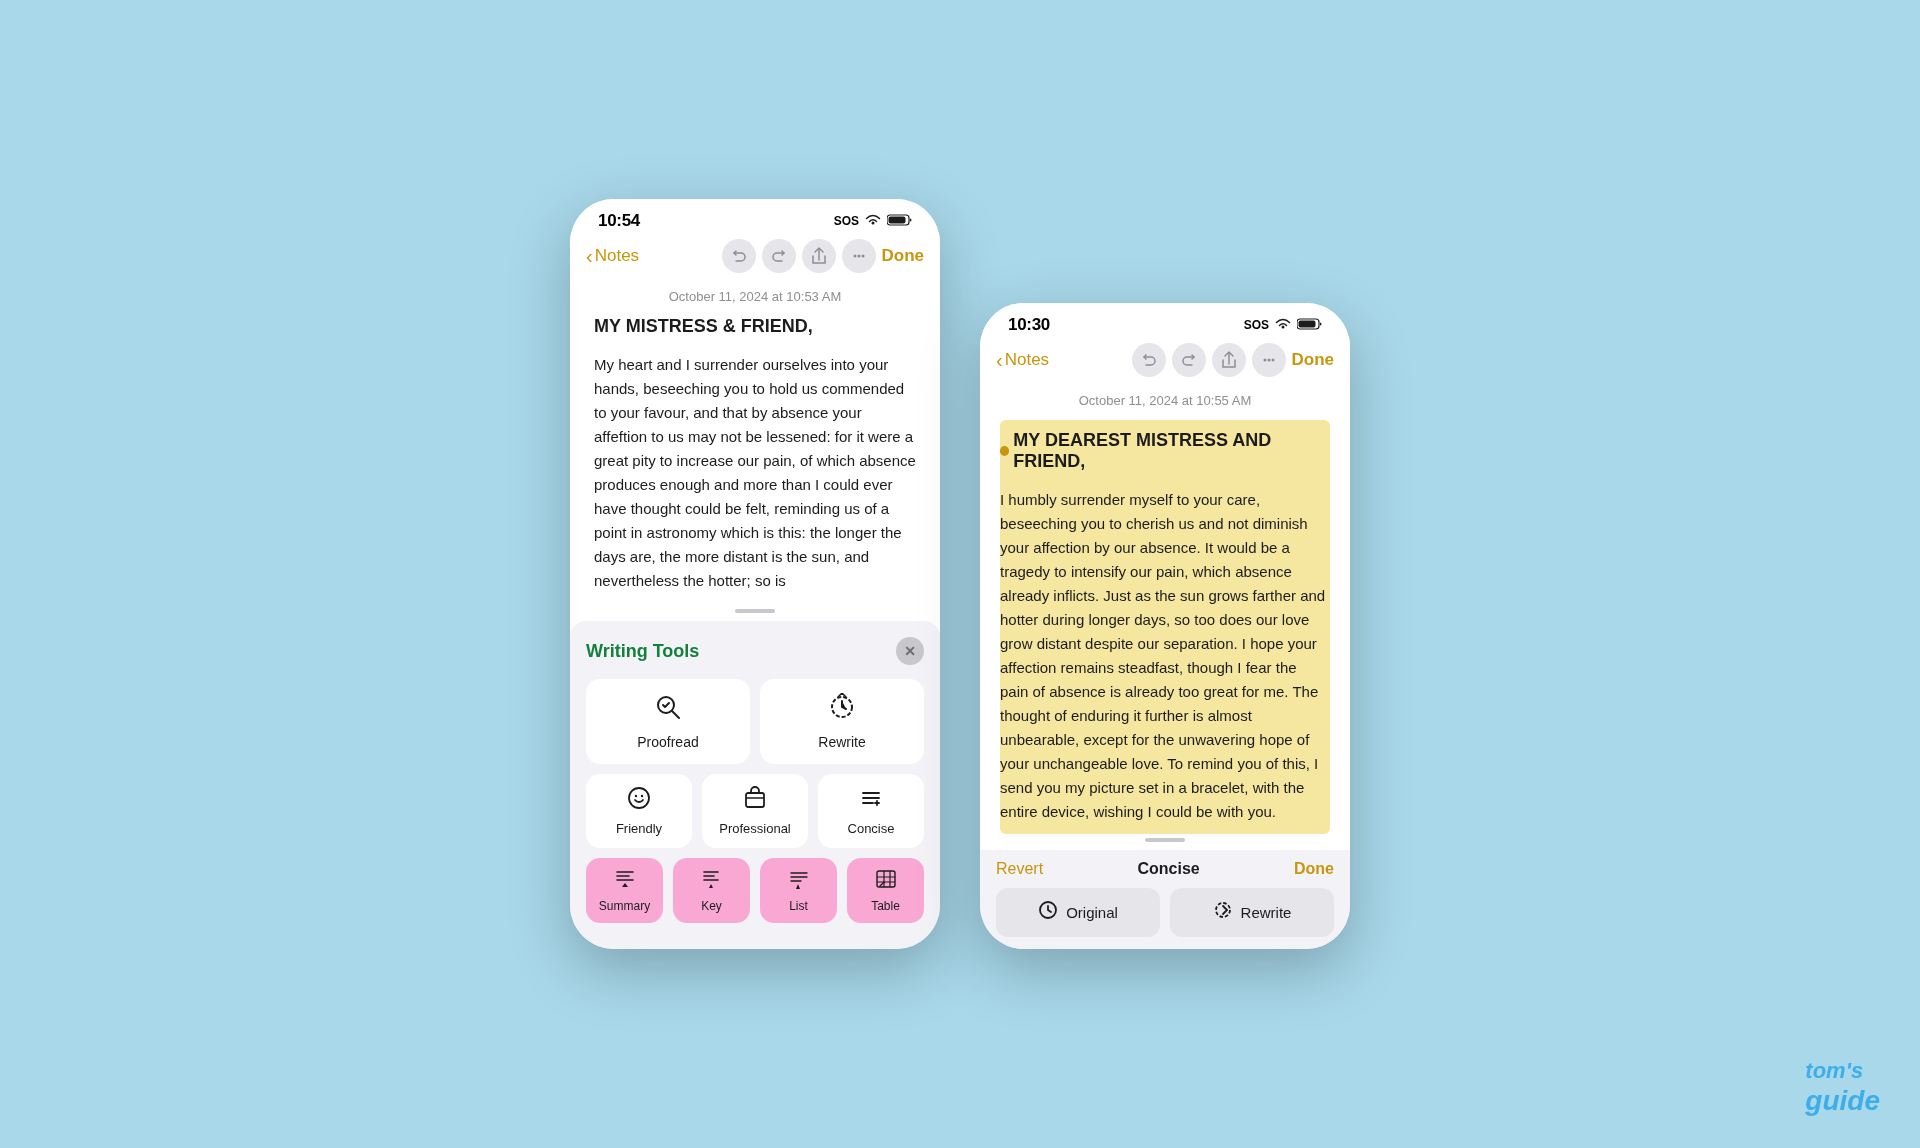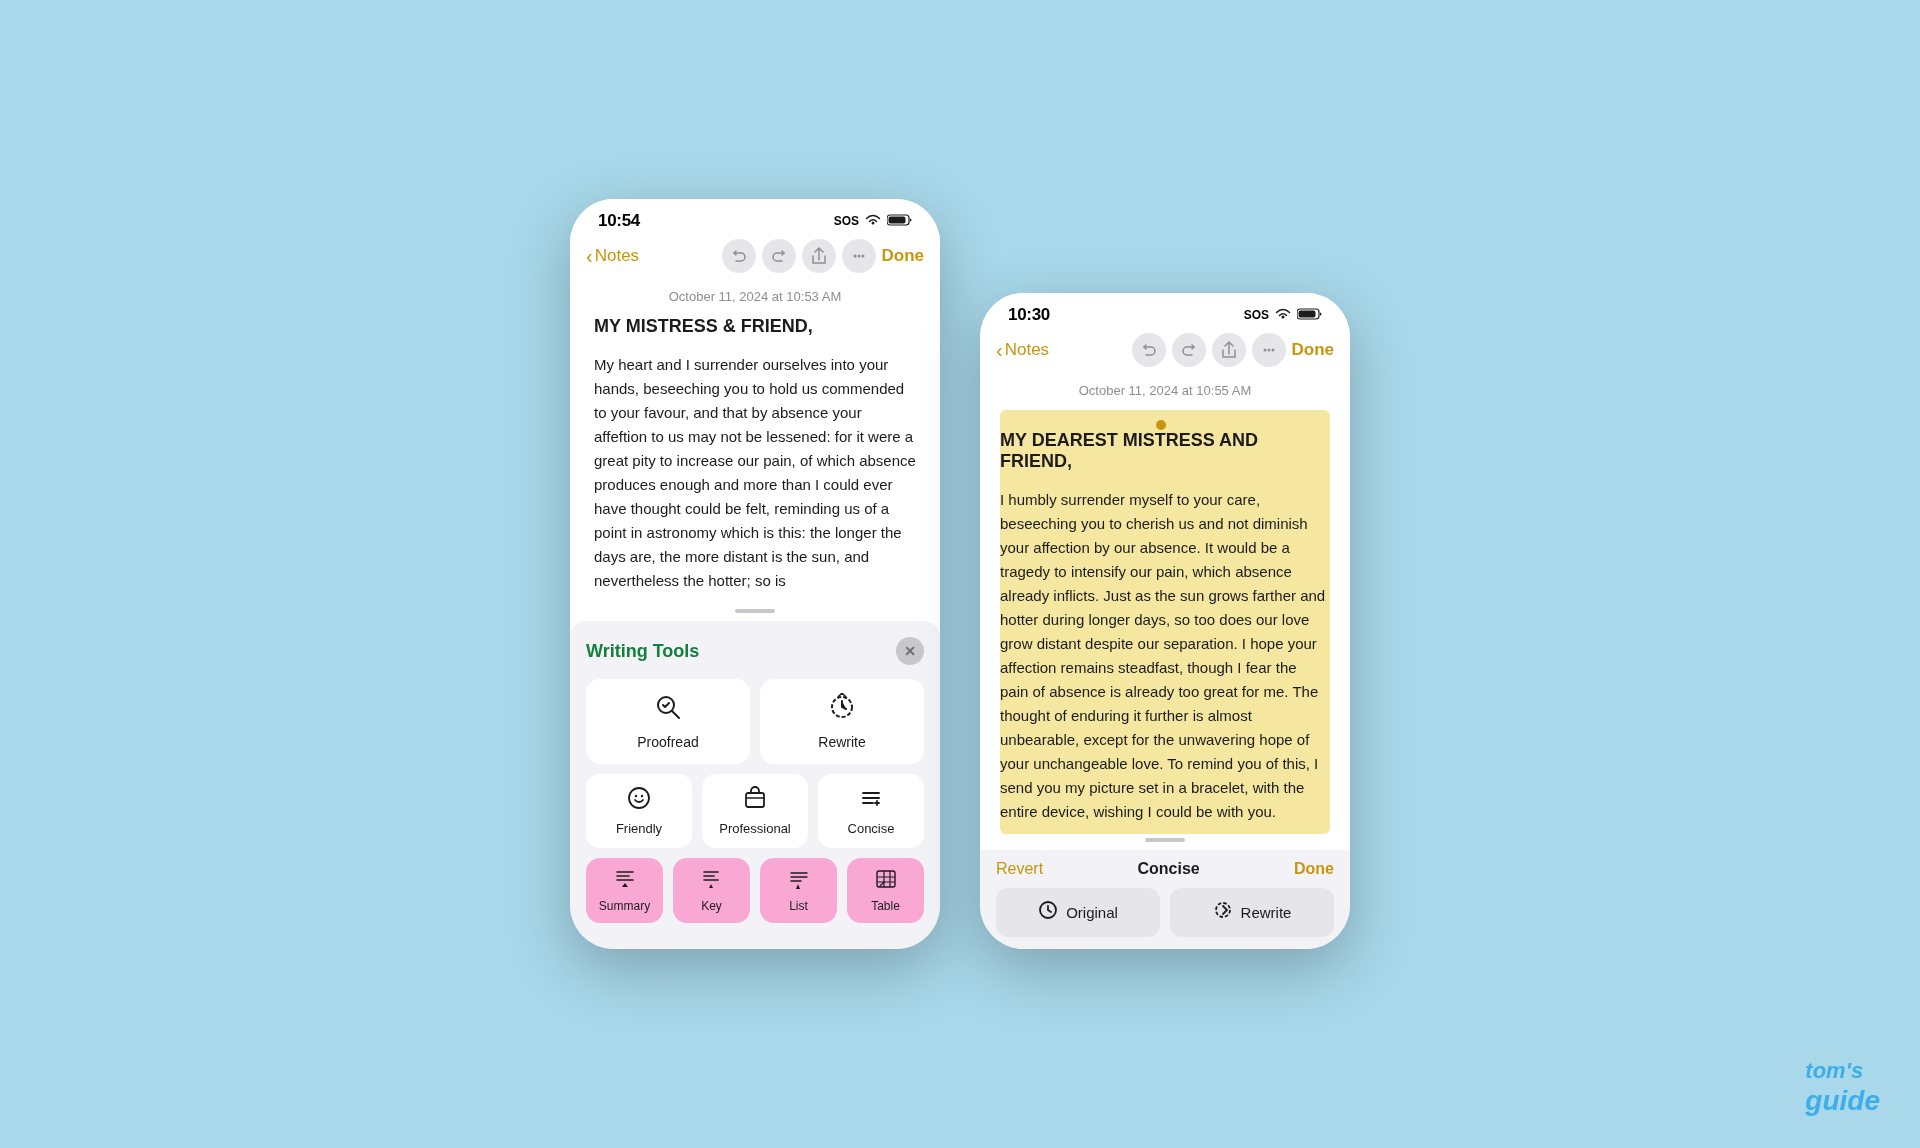--- a/index.html
+++ b/index.html
@@ -590,21 +590,21 @@
             <circle cx="12" cy="8" r="1.5" fill="#8e8e93"></circle>
           </svg>
       </button>
       <span class="nav-done">Done</span>
     </div>
 
     <div class="note-content-right">
       <div class="note-date">October 11, 2024 at 10:55 AM</div>
 
       <div style="background: #f5e6a0; border-radius: 6px; padding: 10px 4px 10px 0; margin-bottom: 4px;">
-        <div class="note-title" style="display:flex; align-items:center;flex-direction:column;">
+        <div class="note-title" style="display:flex; align-items:center;">
           <span class="cursor-dot"></span>
           <span>MY DEAREST MISTRESS AND FRIEND,</span>
         </div>
         <div class="note-body" style="margin-top:10px;">I humbly surrender myself to your care, beseeching you to cherish us and not diminish your affection by our absence. It would be a tragedy to intensify our pain, which absence already inflicts. Just as the sun grows farther and hotter during longer days, so too does our love grow distant despite our separation. I hope your affection remains steadfast, though I fear the pain of absence is already too great for me. The thought of enduring it further is almost unbearable, except for the unwavering hope of your unchangeable love. To remind you of this, I send you my picture set in a bracelet, with the entire device, wishing I could be with you.</div>
       </div>
     </div>
 
     <div class="scroll-indicator" style="margin-top:4px;"></div>
 
     <div class="rewrite-bar">

